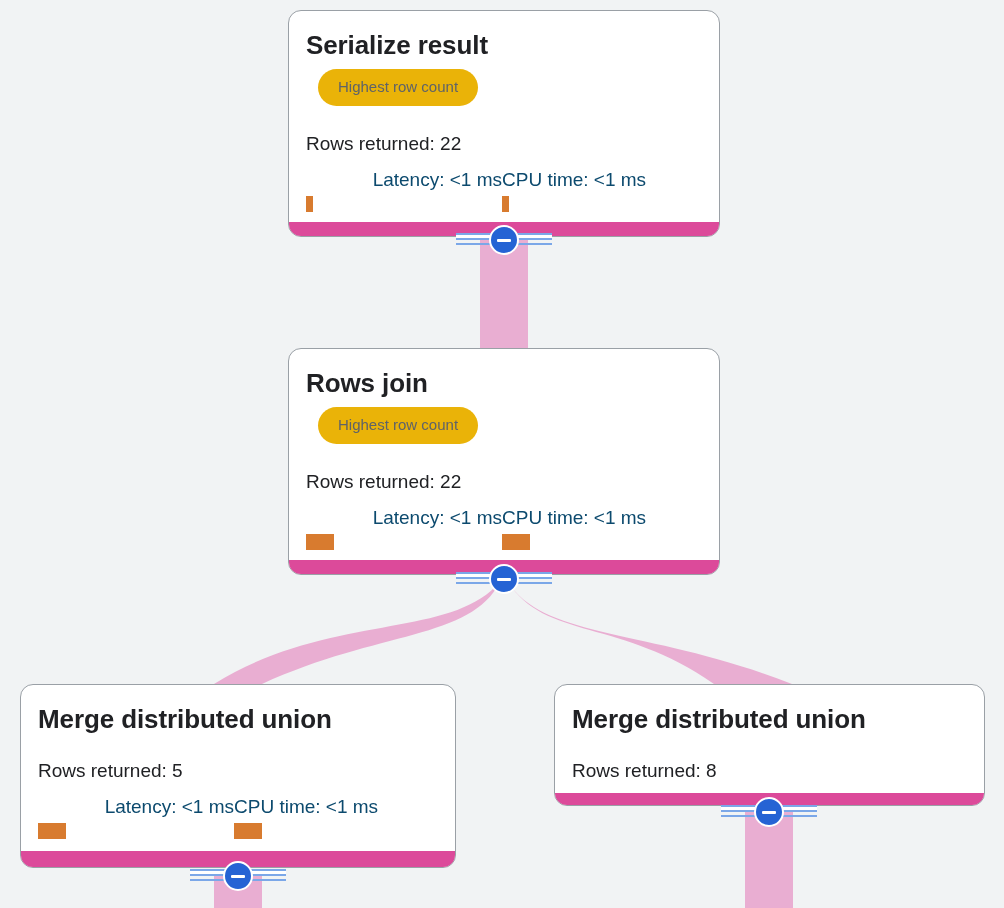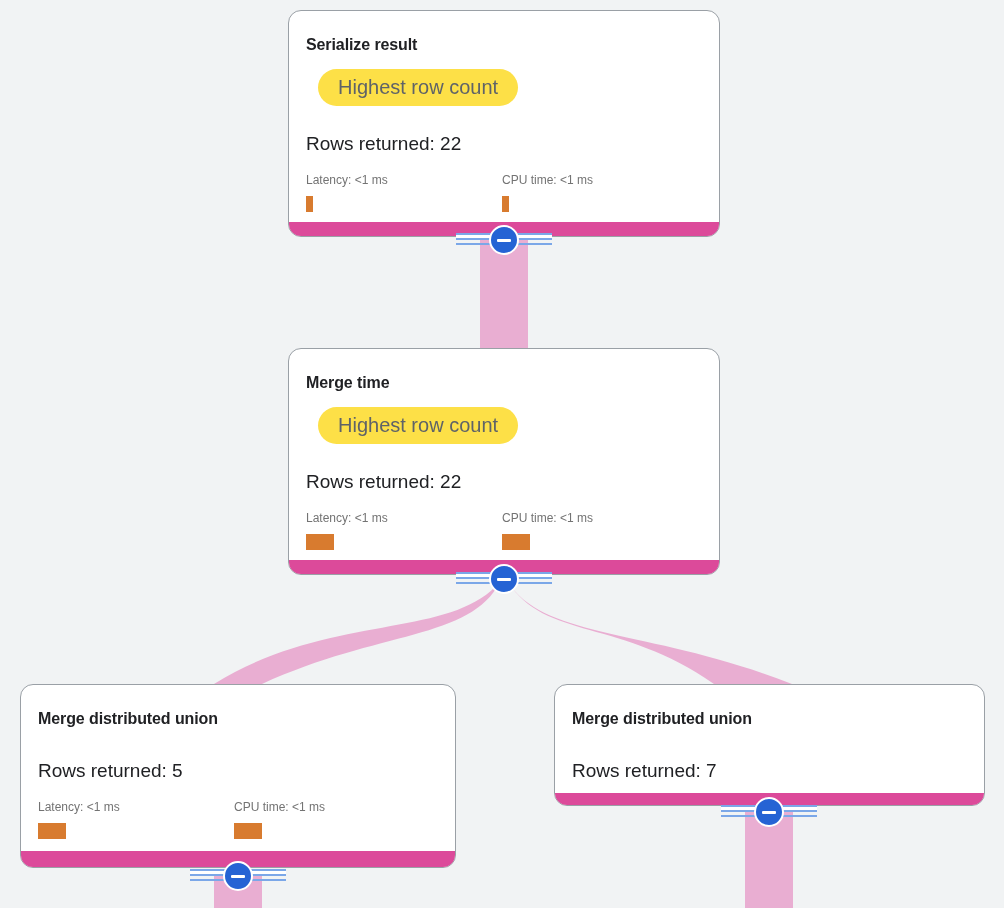--- a/index.html
+++ b/index.html
@@ -36,35 +36,35 @@
     z-index: 3;
     overflow: hidden;
     display: flex;
     flex-direction: column;
   }
   .node-body {
     flex: 1 1 auto;
     padding: 20px 17px 10px 17px;
   }
   .node-title {
-    font-size: 16px;
+    font-size: 26px;
     line-height: 28px;
     font-weight: bold;
     color: #202124;
     letter-spacing: -0.1px;
     white-space: nowrap;
   }
   .chip {
     display: inline-block;
     margin-top: 10px;
     margin-left: 12px;
     padding: 7px 20px 8px 20px;
-    background: #fde047;
+    background: #eab308;
     color: #5f6368;
-    font-size: 20px;
+    font-size: 15px;
     line-height: 22px;
     border-radius: 999px;
     white-space: nowrap;
     text-align: center;
   }
   .rows {
     margin-top: 26px;
     font-size: 19px;
     line-height: 24px;
     color: #202124;
@@ -72,24 +72,25 @@
   }
   .metrics {
     margin-top: 13px;
     display: flex;
   }
   .metric {
     display: flex;
     flex-direction: column;
   }
   .metric-label {
-    font-size: 12px;
+    font-size: 19px;
     line-height: 22px;
-    color: #737373;
-    white-space: nowrap;
+    color: #0c4a6e;
+    white-space: nowrap;
+    text-align: right;
   }
   .metric-bar {
     margin-top: 5px;
     height: 16px;
     background: #d87b2f;
   }
   .node-footer {
     flex: 0 0 auto;
     height: 16px;
     background: #dc4a9a;
@@ -162,21 +163,21 @@
               <div class="metric-bar" style="width: 7px; background: rgb(216, 123, 47);"></div>
             </div>
             <div class="metric" style="width: auto;">
               <div class="metric-label">CPU time: &lt;1 ms</div>
               <div class="metric-bar" style="width: 7px; background: rgb(216, 123, 47);"></div>
             </div>
           </div></div>
         <div class="node-footer" style="background: rgb(220, 74, 154);"></div>
       </div>
       <div class="node" style="left: 288px; top: 348px; width: 432px; height: 227px;">
-        <div class="node-body"><div class="node-title">Merge time</div><div class="chip">Highest row count</div><div class="rows">Rows returned: 22</div><div class="metrics">
+        <div class="node-body"><div class="node-title">Rows join</div><div class="chip">Highest row count</div><div class="rows">Rows returned: 22</div><div class="metrics">
             <div class="metric" style="width: 196px;">
               <div class="metric-label">Latency: &lt;1 ms</div>
               <div class="metric-bar" style="width: 28px; background: rgb(216, 123, 47);"></div>
             </div>
             <div class="metric" style="width: auto;">
               <div class="metric-label">CPU time: &lt;1 ms</div>
               <div class="metric-bar" style="width: 28px; background: rgb(216, 123, 47);"></div>
             </div>
           </div></div>
         <div class="node-footer" style="background: rgb(220, 74, 154);"></div>
@@ -194,21 +195,21 @@
               <div class="metric-label">CPU time: &lt;1 ms</div>
               <div class="metric-bar" style="width: 28px; background: rgb(216, 123, 47);"></div>
             </div>
           </div>
         </div>
         <div class="node-footer" style="background: rgb(220, 74, 154);"></div>
       </div>
       <div class="node" style="left: 554px; top: 684px; width: 431px; height: 122px;">
         <div class="node-body">
           <div class="node-title">Merge distributed union</div>
-          <div class="rows">Rows returned: 7</div>
+          <div class="rows">Rows returned: 8</div>
         </div>
         <div class="node-footer" style="background: rgb(220, 74, 154);"></div>
       </div>
     </div>
   <div id="buttons-layer">
       <div class="collapse" style="left: 504px; top: 240px;">
         <div class="rail"></div>
         <div class="knob" style="background: rgb(37, 99, 212);"></div>
       </div>
       <div class="collapse" style="left: 504px; top: 579px;">

